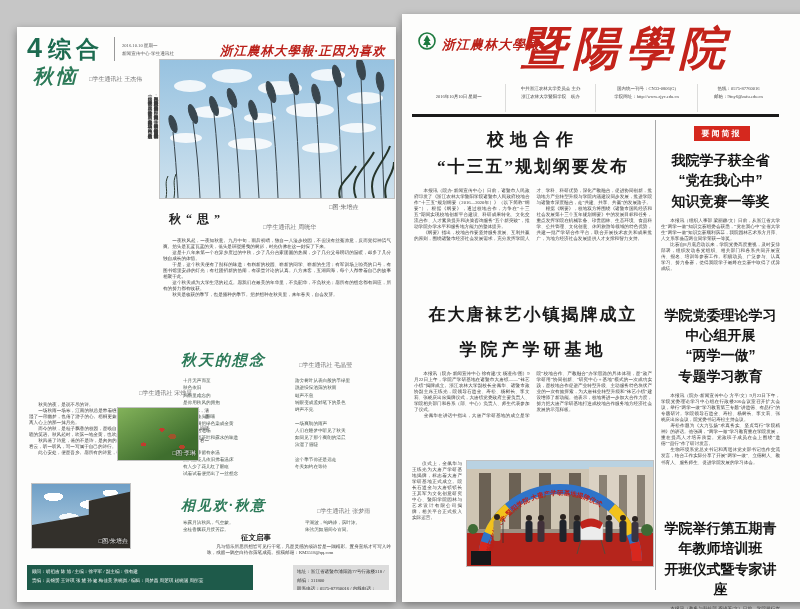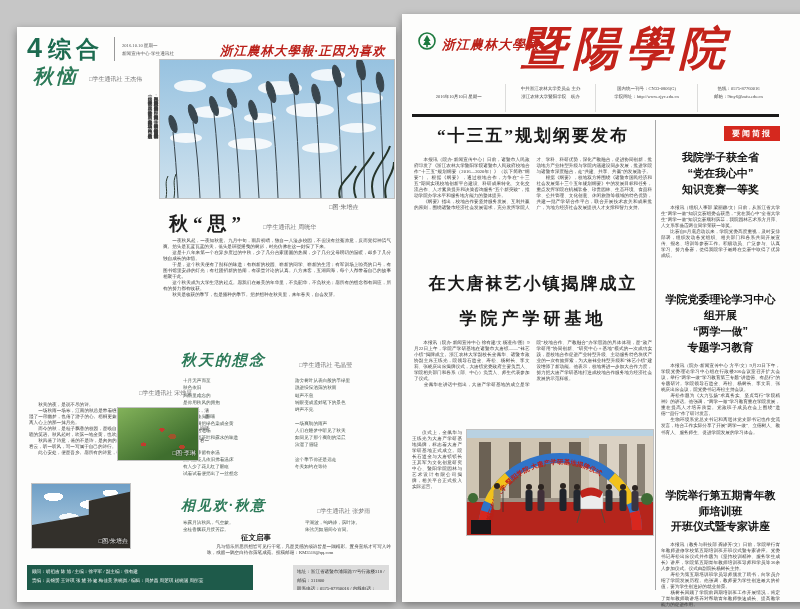--- a/index.html
+++ b/index.html
@@ -16,21 +16,21 @@
   .in.poem{white-space:pre-line;text-align:left;line-height:1.55;color:#46504a;}
   .in.vert{writing-mode:vertical-rl;}
   .vlead{font-size:15px;color:#2e7d5a;font-weight:bold;letter-spacing:3px;margin-left:8px;}
   .green{color:#1d6b50;}
   .byline{font-size:6px;color:#777;font-family:"Liberation Sans","DejaVu Sans",sans-serif;}
   .phcap{font-size:6px;color:#666;}
   .phcap-w{position:absolute;right:2px;bottom:2px;font-size:6px;color:#f0f0f0;text-shadow:0 0 2px #000;}
   .headline{font-weight:bold;color:#191919;text-align:center;letter-spacing:1px;
             font-family:"Liberation Serif","DejaVu Serif",serif;}
   .stitle{font-weight:bold;font-style:italic;color:#2c7a58;}
-  .sb-title{font-weight:bold;color:#151515;text-align:center;font-size:11px;line-height:1.45;
+  .sb-title{font-weight:bold;color:#151515;text-align:center;font-size:14px;line-height:1.45;
             white-space:pre-line;font-family:"Liberation Sans","DejaVu Sans",sans-serif;}
   .badge{display:inline-block;background:#d5281e;color:#fff;font-weight:bold;font-size:8px;
          padding:2px 8px;letter-spacing:2px;font-family:"Liberation Sans","DejaVu Sans",sans-serif;}
   .photo{border:1px solid #c2c2c2;box-sizing:border-box;overflow:hidden;position:relative;}
   .rule{background:#1a1a1a;}
   .vdiv{background:#a8a8a8;}
   .mast-cal{font-weight:bold;font-style:italic;color:#bb211a;}
   .footerbar{background:#1e5a4a;}
   .addrbox{background:#dcdcdc;}
   .f-w{color:#fff !important;}
@@ -118,21 +118,21 @@
             <path d="M226,138 C222,120 234,116 234,102"></path>
         </g>
         <g stroke="#2e3c33" stroke-width="1" fill="none">
           <path d="M6,138 C8,128 4,124 8,116"></path>
             <path d="M14,138 C16,126 12,124 16,114"></path>
         </g>
       </svg>
     </div>
     <div class="abs phcap" style="left:312px;top:176px;">□图·朱培垚</div>
 
-    <div class="abs" style="left:152px;top:184px;font-size:19px;font-weight:bold;letter-spacing:5px;color:#1f1f1f;">秋“思”</div>
+    <div class="abs" style="left:152px;top:184px;font-size:12px;font-weight:bold;letter-spacing:5px;color:#1f1f1f;">秋“思”</div>
     <div class="abs byline" style="left:246px;top:196px;">□学生通讯社 周晓华</div>
     <div class="abs sh" style="left:146px;top:210px;width:228px;height:124px;">
       <div class="in">　　一夜秋风起，一夜知秋意。九月中旬，雨后初晴，独自一人漫步校园，不但没有丝毫凉意，反而觉得神清气爽。抬头是瓦蓝瓦蓝的天，低头是斑驳摇曳的树影，时光仿佛在这一刻慢了下来。
 　　这是十八年来第一个在异乡度过的中秋，少了几分合家团圆的热闹，少了几分父母唠叨的温暖，却多了几分独自成长的体悟。
 　　于是，这个秋天便有了别样的味道：有崭新的校园、崭新的同学、崭新的生活；有军训场上嘹亮的口号，有图书馆里安静的灯光；有社团招新的热闹，有课堂讨论的认真。八方来客，五湖四海，每个人都带着自己的故事相聚于此。
 　　这个秋天成为大学生活的起点。愿我们在最美的年华里，不负韶华，不负秋光；愿所有的想念都有回应，所有的努力都有收获。
 　　秋天是收获的季节，也是播种的季节。把梦想种在秋天里，来年春天，自会发芽。</div>
     </div>
 
     <div class="abs photo" style="left:100px;top:240px;width:82px;height:54px;z-index:2;
@@ -243,20 +243,21 @@
 浙江农林大学暨阳学院　联办</div>
         <div class="infocell" style="flex:1.15;">国内统一刊号：CN33-0806(G)
 学院网址：http://www.zjyc.edu.cn</div>
         <div class="infocell" style="flex:0.9;">热线：0575-87760016
 邮箱：9fny6@zafu.edu.cn</div>
       </div>
     </div>
     <div class="abs rule" style="left:10px;top:100px;width:367px;height:2.5px;"></div>
 
     <div class="abs" style="left:10px;top:106px;width:242px;">
+      <div class="headline" style="font-size:17px;margin-top:8px;letter-spacing:6px;">校地合作</div>
       <div class="headline" style="font-size:17px;margin-top:4px;letter-spacing:2px;">“十三五”规划纲要发布</div>
       <div class="sh" style="position:relative;width:238px;height:112px;margin:9px 0 0 2px;">
         <div class="in cols">　　本报讯（院办·新闻宣传中心）日前，诸暨市人民政府印发了《浙江农林大学暨阳学院诸暨市人民政府校地合作“十三五”规划纲要（2016—2020年）》（以下简称“纲要”）。根据《纲要》，通过校地合作，力争在“十三五”期间实现校地创新平台建设、科研成果转化、文化交流合作、人才素质提升和决策咨询服务“五个新突破”，推动学院办学水平和服务地方能力的整体提升。
 　　《纲要》指出，校地合作要坚持服务发展、互利共赢的原则，围绕诸暨市经济社会发展需求，充分发挥学院人才、学科、科研优势，深化产教融合，促进协同创新，推动地方产业转型升级与学院内涵建设同步发展，推进学院与诸暨市深度融合，走“共建、共享、共赢”的发展路子。
 　　根据《纲要》，校地双方将围绕《诸暨市国民经济和社会发展第十三个五年规划纲要》中的发展目标和任务，重点发挥学院在机械装备、珍贵园林、生态环境、食品科学、公共管理、文化创意、休闲旅游等领域的特色优势，共建一批产学研合作平台，联合开展技术攻关和成果推广，为地方经济社会发展提供人才支撑和智力支持。</div>
       </div>
       <div class="headline" style="font-size:17px;margin-top:4px;letter-spacing:2px;">在大唐袜艺小镇揭牌成立</div>
       <div class="headline" style="font-size:17px;margin-top:12px;letter-spacing:4px;">学院产学研基地</div>
       <div class="sh" style="position:relative;width:238px;height:84px;margin:9px 0 0 2px;">
         <div class="in cols">　　本报讯（院办·新闻宣传中心 徐有建/文 杨凌伶/图）9月22日上午，学院产学研基地在诸暨市大唐镇——“袜艺小镇”揭牌成立。浙江农林大学副校长金佩华、诸暨市政协副主席王练光，院领导石道金、寿松、杨树长、李文莉、张晓庆出席揭牌仪式，大唐镇党委政府主要负责人、学院相关部门和各系（部、中心）负责人、师生代表参加了仪式。
@@ -319,21 +320,21 @@
             </g>
             <rect x="4" y="90" width="20" height="14" fill="#17171a"></rect>
           </svg>
         </div>
       </div>
     </div>
 
     <div class="abs vdiv" style="left:253px;top:106px;width:1px;height:470px;"></div>
 
     <div class="abs" style="left:259px;top:104px;width:119px;">
-      <div style="text-align:right;margin:4px 0 2px 2px;">
+      <div style="text-align:center;margin:4px 0 2px 2px;">
         <span class="badge">要闻简报</span>
       </div>
       <div class="sb-title" style="margin-top:9px;">我院学子获全省
 “党在我心中”
 知识竞赛一等奖</div>
       <div class="sh" style="position:relative;width:119px;height:88px;margin-top:6px;">
         <div class="in">　　本报讯（组织人事部 梁丽娜/文）日前，从浙江省大学生“两学一做”知识竞赛组委会获悉，“党在我心中”全省大学生“两学一做”知识竞赛顺利落幕，我院园林艺术系方月萍、人文系李薇霞两位同学荣获一等奖。
 　　比赛自8月底启动以来，学院党委高度重视，及时安排部署，组织发动各党组织、相关部门和各系共同开展宣传、报名、培训等参赛工作。积极动员、广泛参与、认真学习、努力备赛，使得我院学子最终在竞赛中取得了优异成绩。</div>
       </div>
       <div class="sb-title" style="">学院党委理论学习中心组开展

